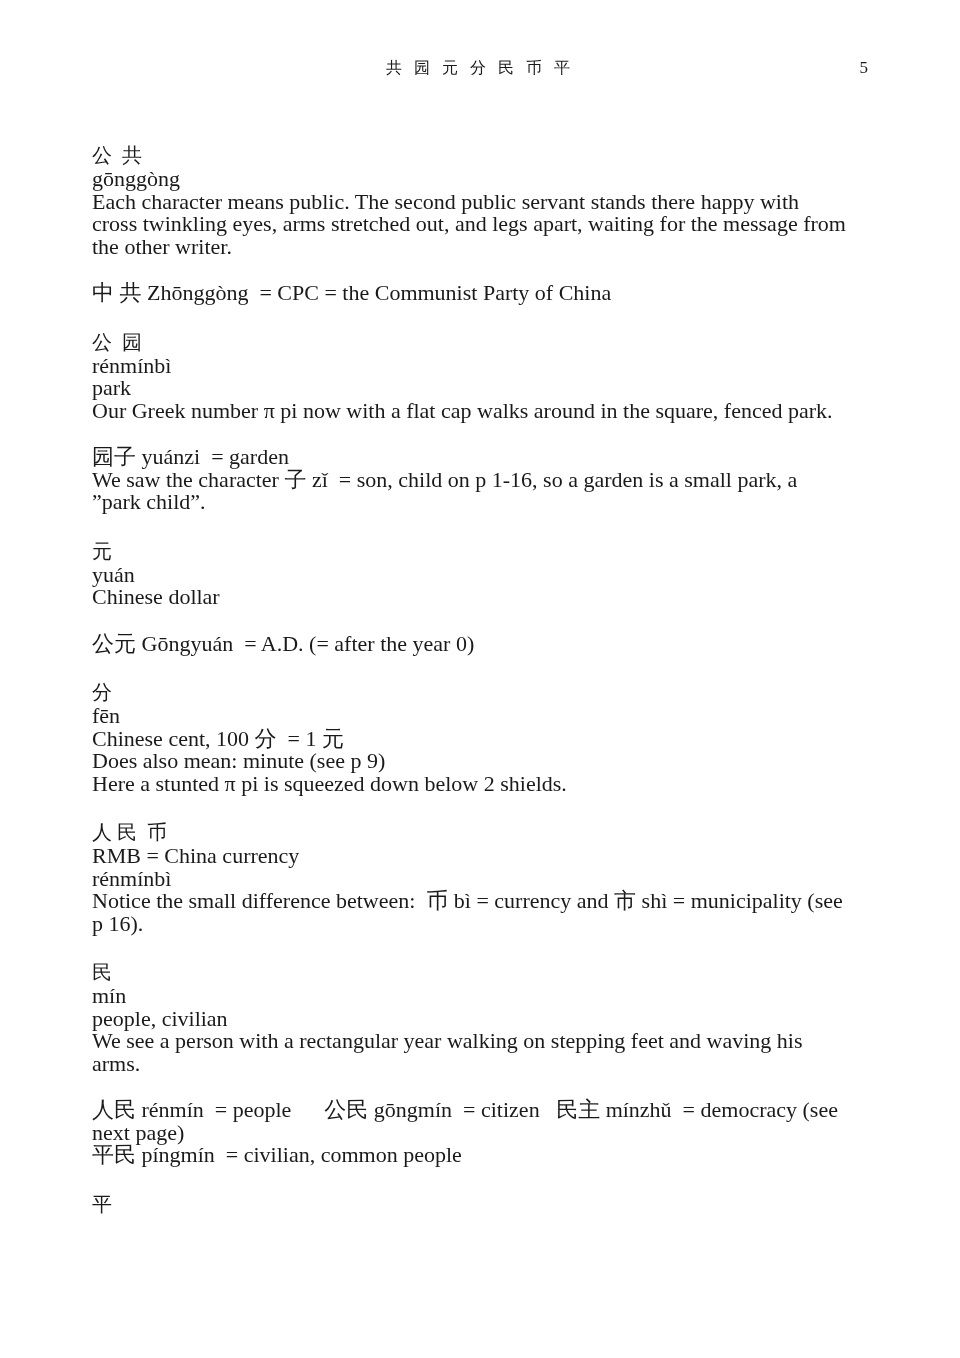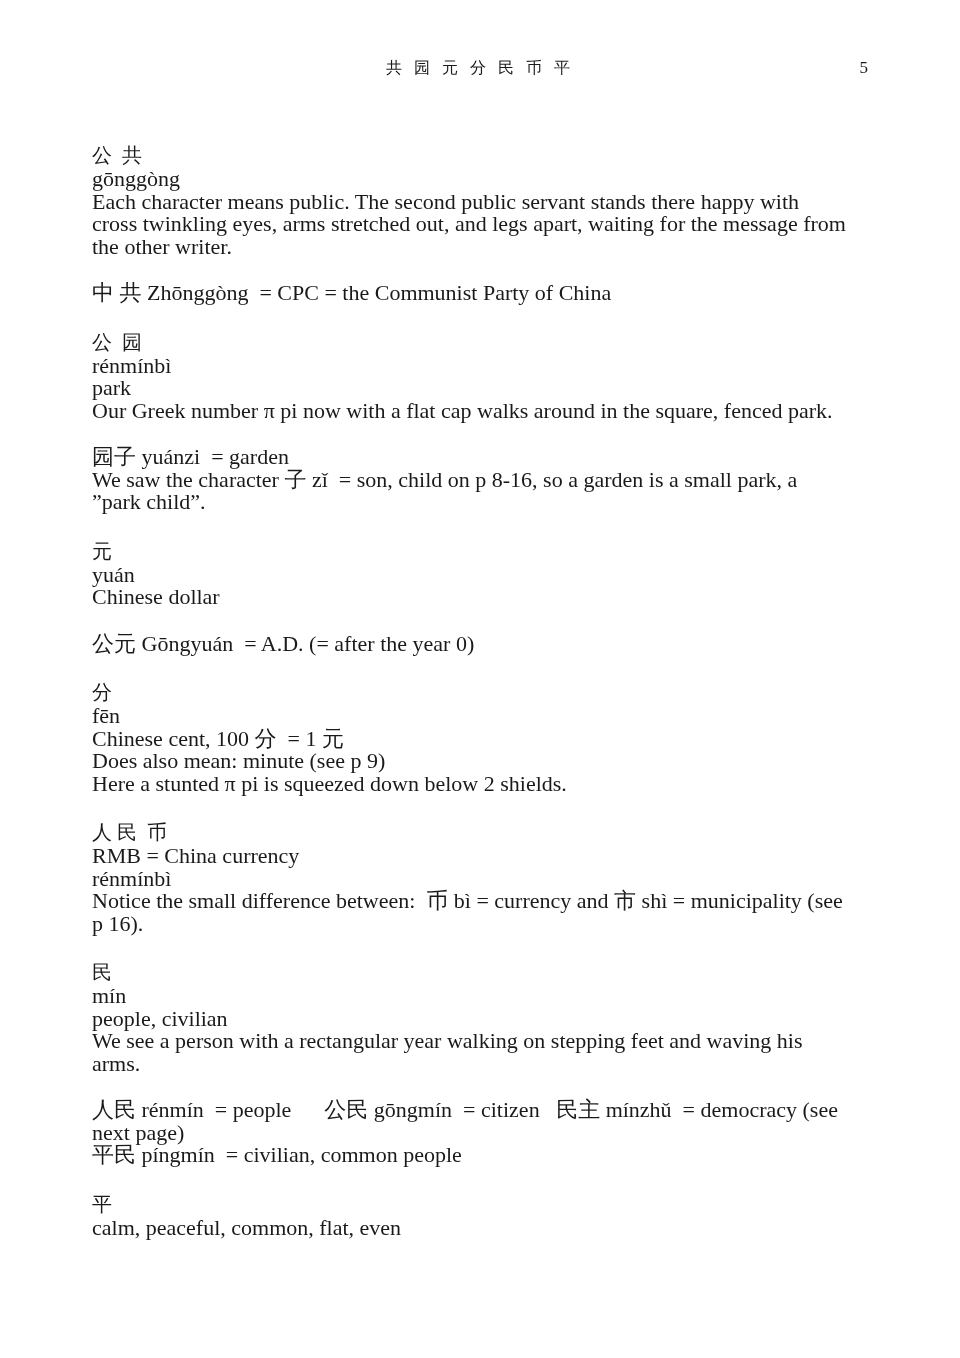--- a/index.html
+++ b/index.html
@@ -77,21 +77,21 @@
 
     <div class="block">
       <div class="cjk-head">公  园</div>
       <div class="text-line">rénmínbì</div>
       <div class="text-line">park</div>
       <div class="text-line">Our Greek number π pi now with a flat cap walks around in the square, fenced park.</div>
     </div>
 
     <div class="block">
       <div class="text-line">园子 yuánzi  = garden</div>
-      <div class="text-line">We saw the character 子 zǐ  = son, child on p 8-16, so a garden is a small park, a ”park child”.</div>
+      <div class="text-line">We saw the character 子 zǐ  = son, child on p 1-16, so a garden is a small park, a ”park child”.</div>
     </div>
 
     <div class="block">
       <div class="cjk-head">元</div>
       <div class="text-line">yuán</div>
       <div class="text-line">Chinese dollar</div>
     </div>
 
     <div class="block">
       <div class="text-line">公元 Gōngyuán  = A.D. (= after the year 0)</div>
@@ -119,17 +119,16 @@
       <div class="text-line">We see a person with a rectangular year walking on stepping feet and waving his arms.</div>
     </div>
 
     <div class="block">
       <div class="text-line">人民 rénmín  = people      公民 gōngmín  = citizen   民主 mínzhǔ  = democracy (see next page)</div>
       <div class="text-line">平民 píngmín  = civilian, common people</div>
     </div>
 
     <div class="block">
       <div class="cjk-head">平</div>
-      <div class="text-line">calm, peaceful, common, flat, even</div>
     </div>
 
   </div>
 </div>
 
 </body></html>

